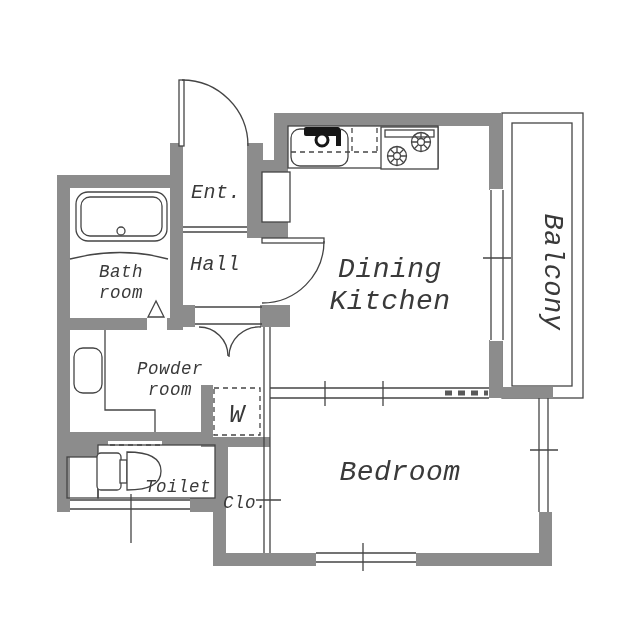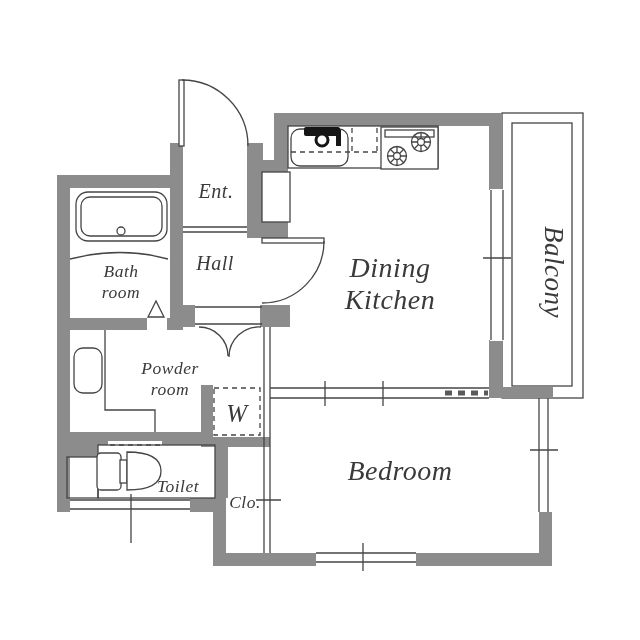--- a/index.html
+++ b/index.html
@@ -1,17 +1,17 @@
 <!DOCTYPE html>
 <html style="--wall-color: #8c8c8c; --line-color: #454545; --text-color: #3a3a3a; --background-color: #ffffff;"><head>
 <meta charset="utf-8">
 <style>
   html,body{margin:0;padding:0;background:#fff;}
   .stage{position:relative;width:640px;height:640px;background:var(--background-color,#fff);
-         font-family:Liberation Serif, serif;}
+         font-family:Liberation Mono, monospace;}
   svg{display:block}
   .wall{fill:var(--wall-color,#8c8c8c);stroke:none}
   .ln{stroke:var(--line-color,#454545);fill:none;stroke-width:1.3}
   .lnthick{stroke-width:1.6}
   .fix{stroke:var(--line-color,#454545);fill:#fff;stroke-width:1.3}
   .blk{fill:#161616;stroke:none}
   .cover{fill:#fff;stroke:none}
   .dash{stroke-dasharray:5 4}
   .dashbig{stroke:#5a5a5a;stroke-width:5;stroke-dasharray:7 6;fill:none}
   text{font-style:italic;fill:var(--text-color,#3a3a3a);text-anchor:middle;letter-spacing:.5px}

